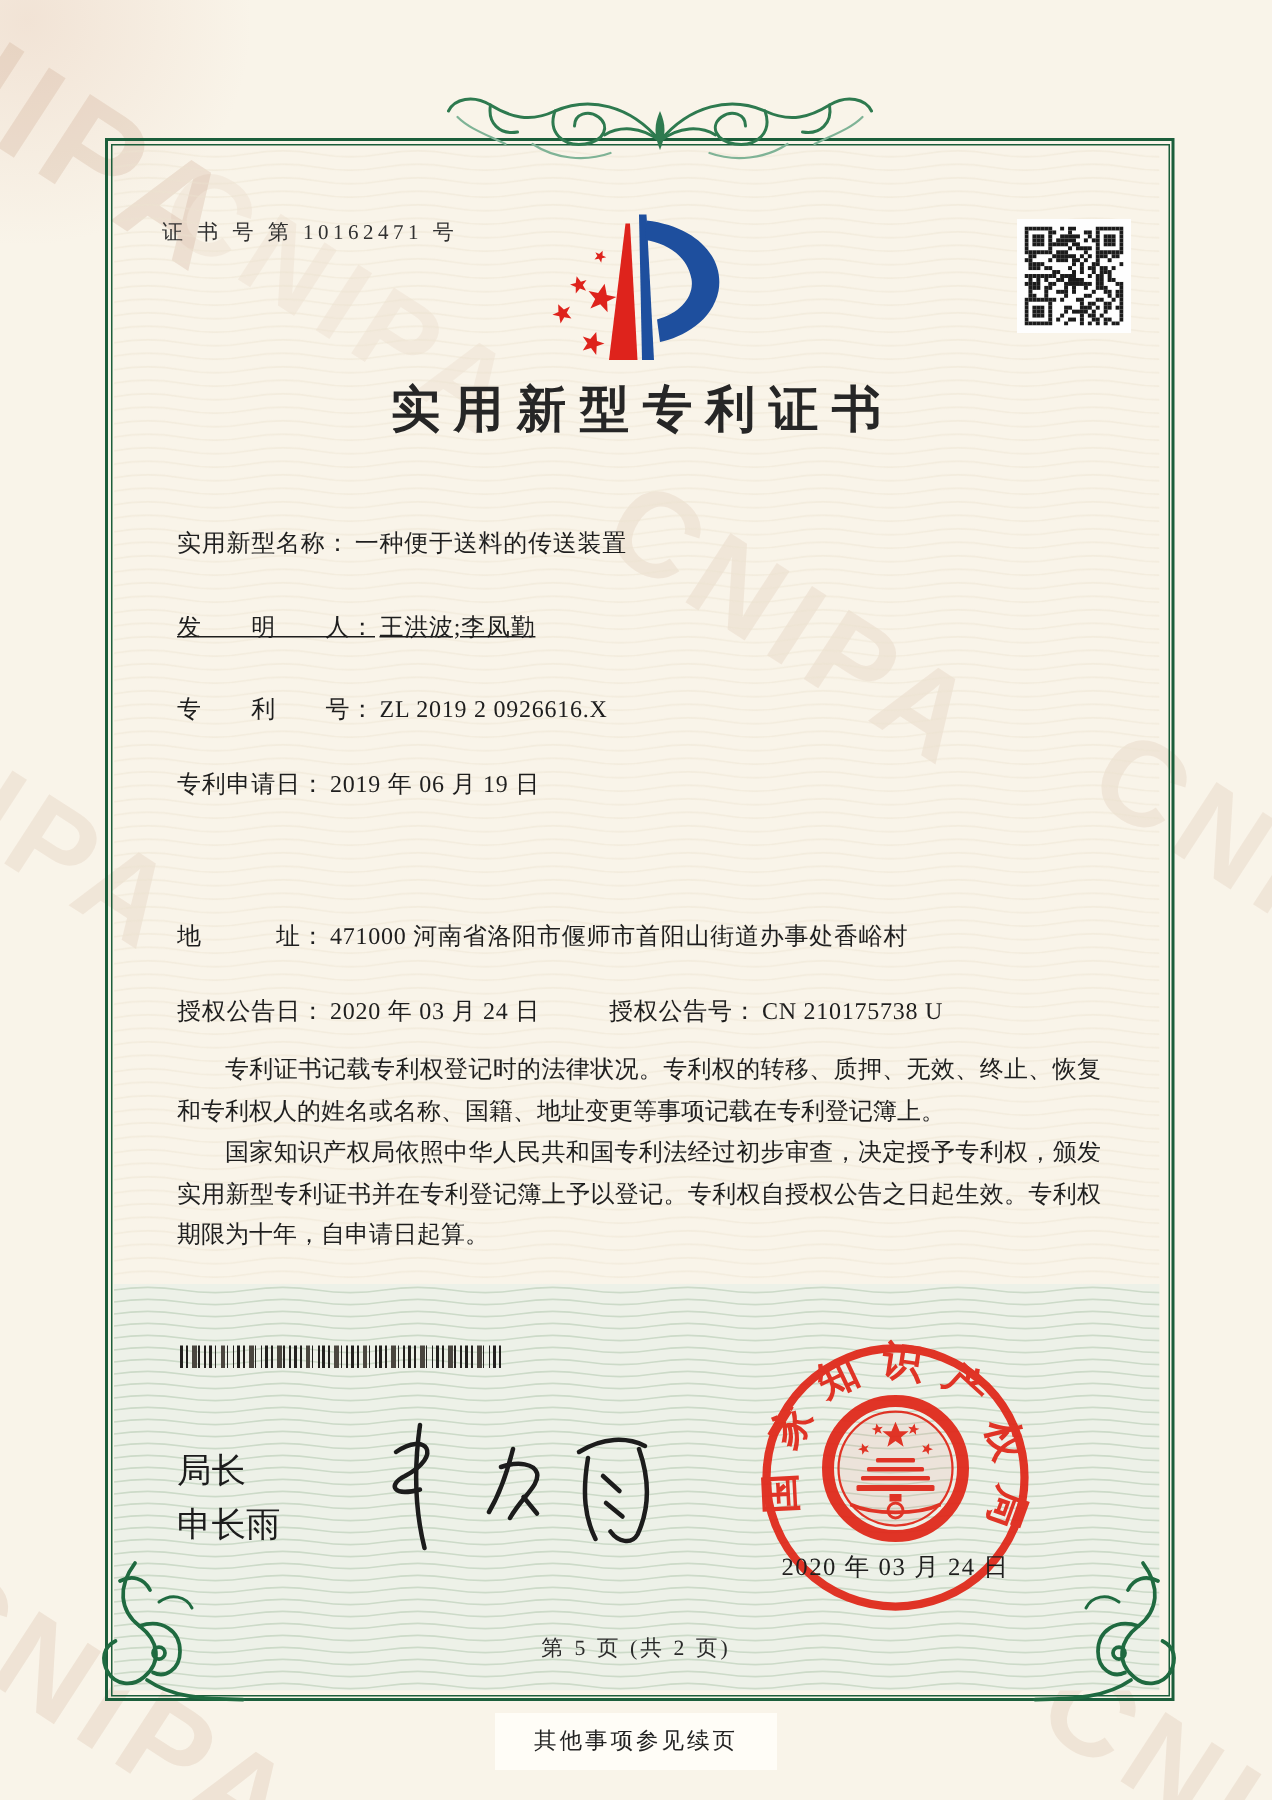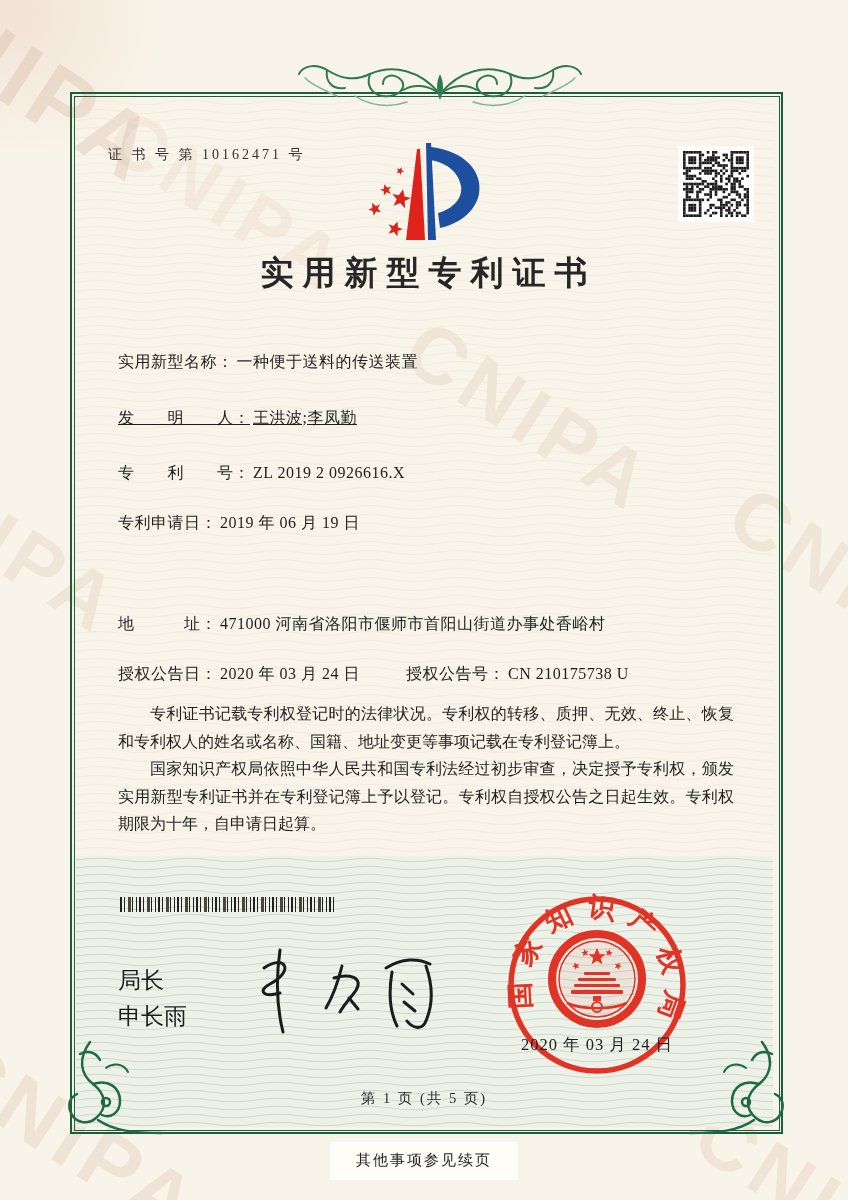--- a/index.html
+++ b/index.html
@@ -552,17 +552,17 @@
         <rect x="-23" y="5" width="46" height="3" rx="1"></rect>
         <rect x="-26" y="11" width="52" height="4" rx="1"></rect>
         <rect x="-4" y="17" width="8" height="5"></rect>
       </g>
       <circle cx="0" cy="28" r="5" fill="none" stroke="#e02a1c" stroke-width="2"></circle>
       <path d="M-30,24 C-15,31 15,31 30,24" fill="none" stroke="#e02a1c" stroke-width="2.5"></path>
     </g>
     <text x="92" y="157" text-anchor="middle" font-size="16.5" fill="#141414" letter-spacing="1" font-family="Liberation Serif, DejaVu Serif, serif">2020 年 03 月 24 日</text>
   </svg>
 
-  <div class="page-num">第 1 页 (共 5 页)</div>
+  <div class="page-num">第 5 页 (共 2 页)</div>
 
   <div class="footer-note">其他事项参见续页</div>
 
 </div>
 
 </body></html>

